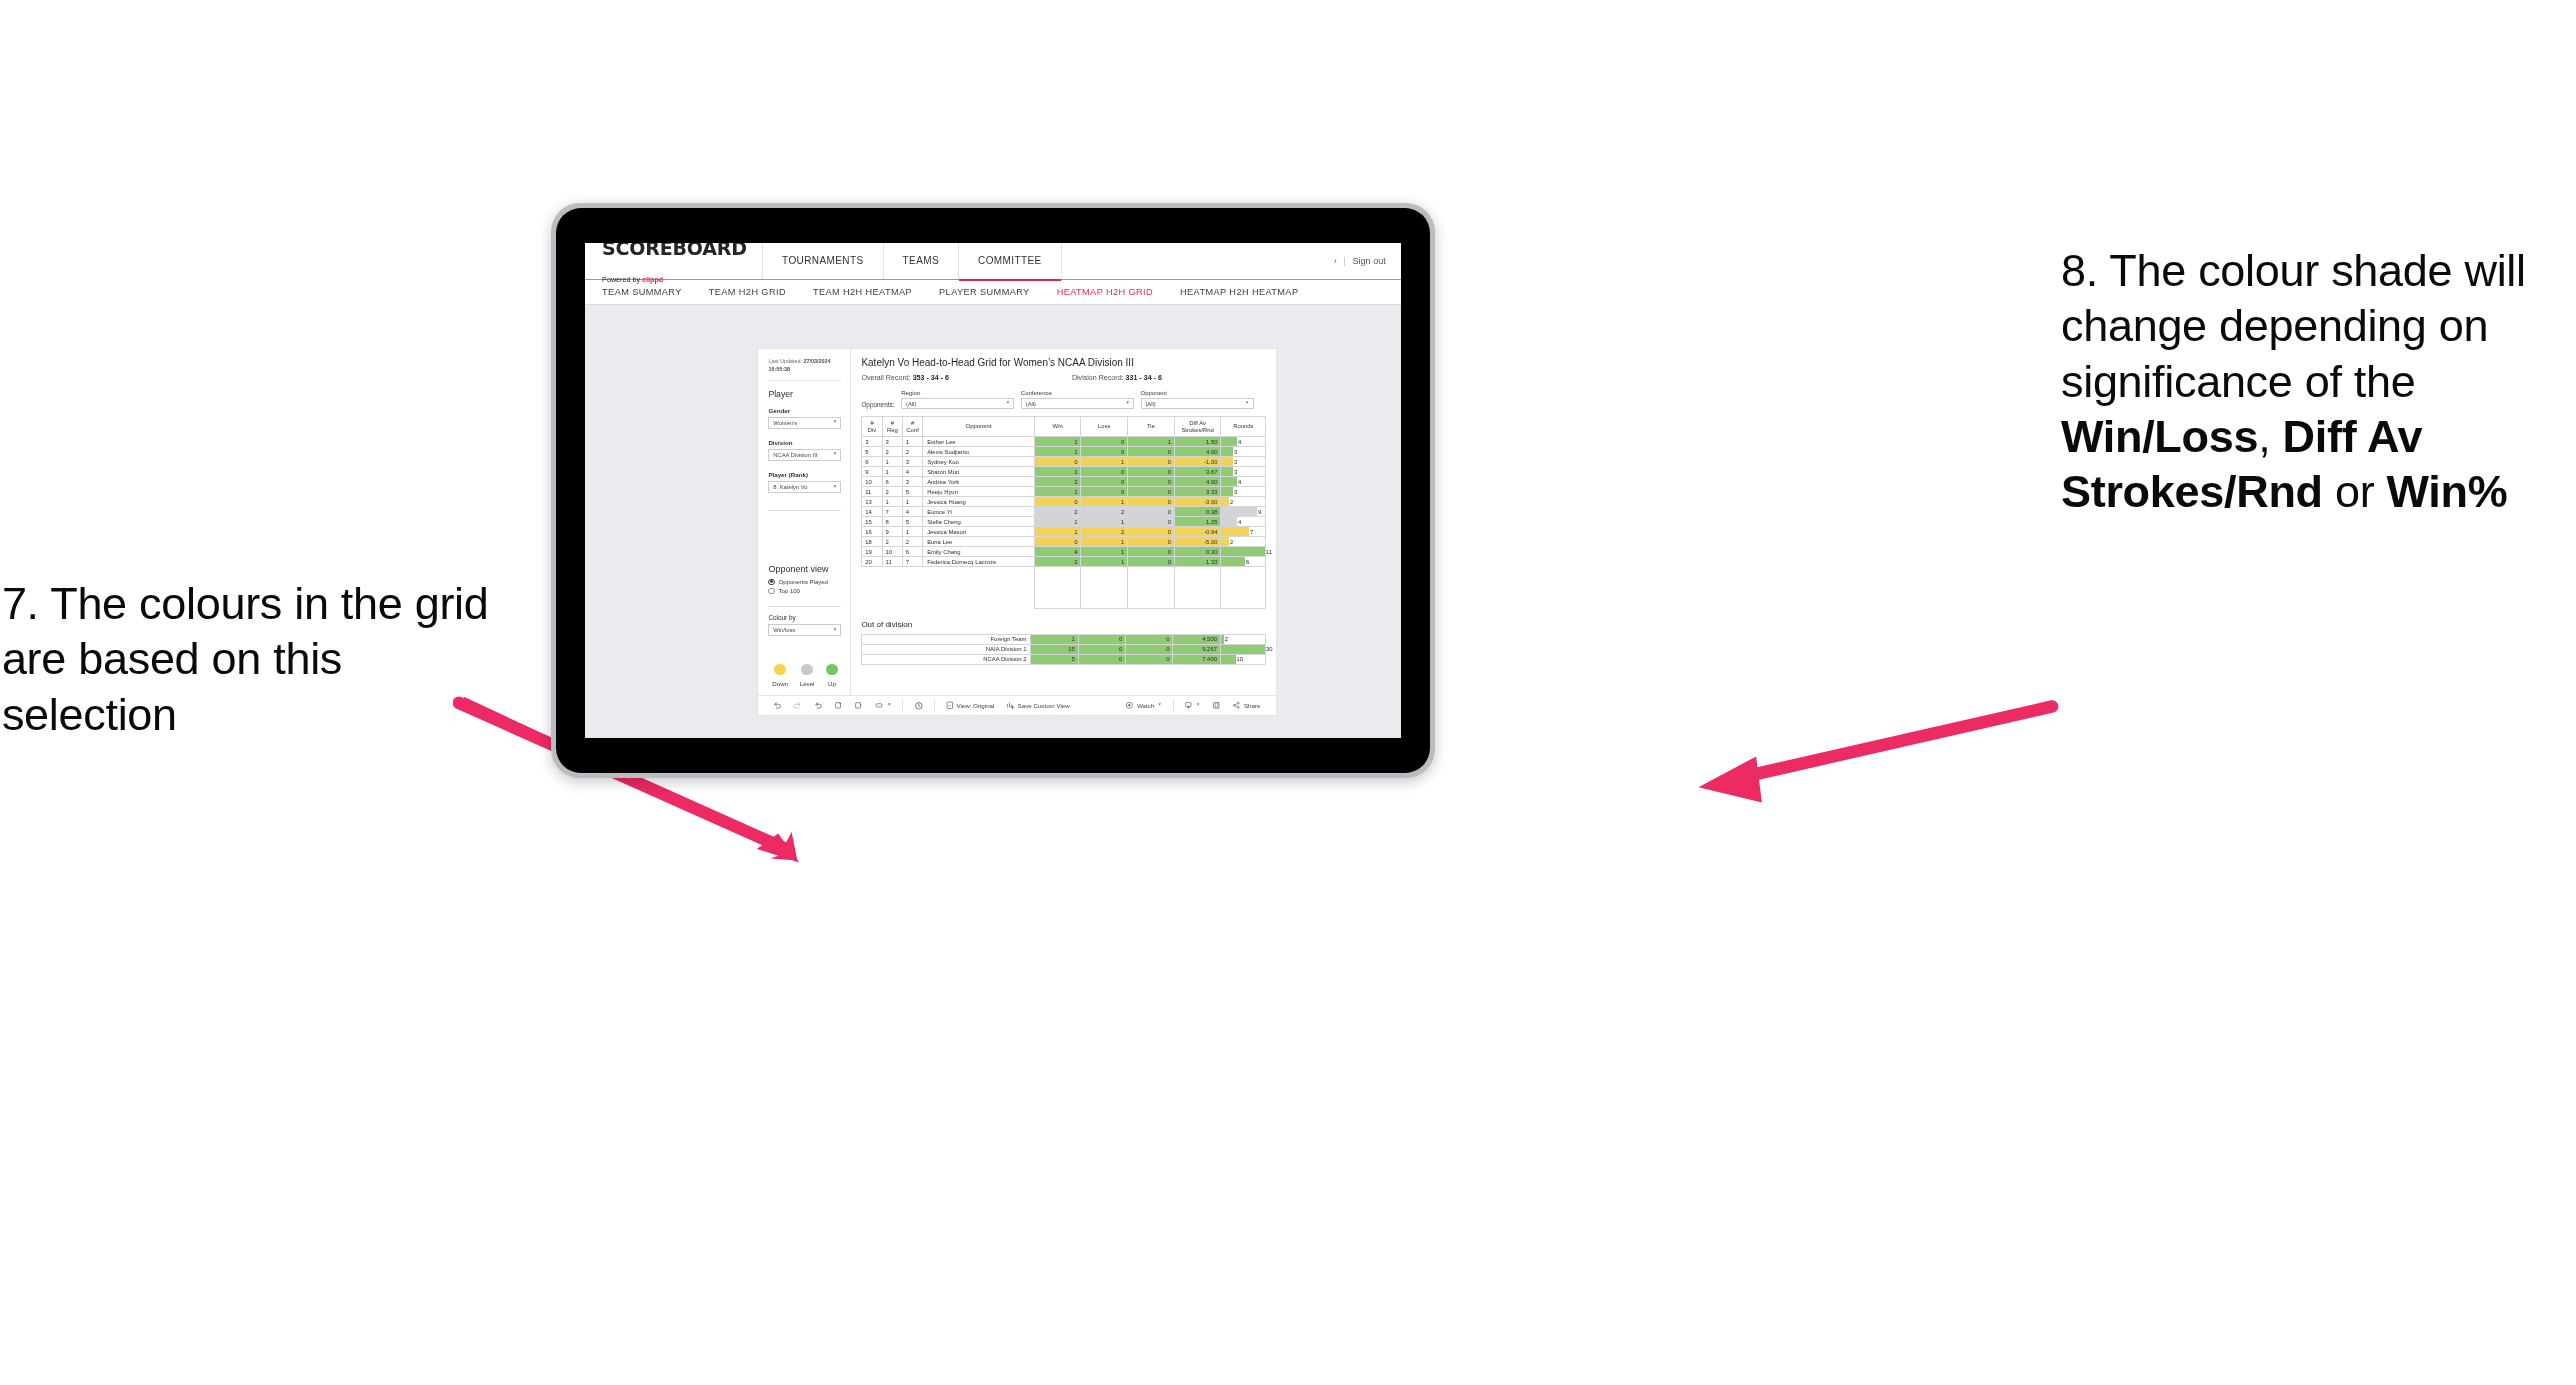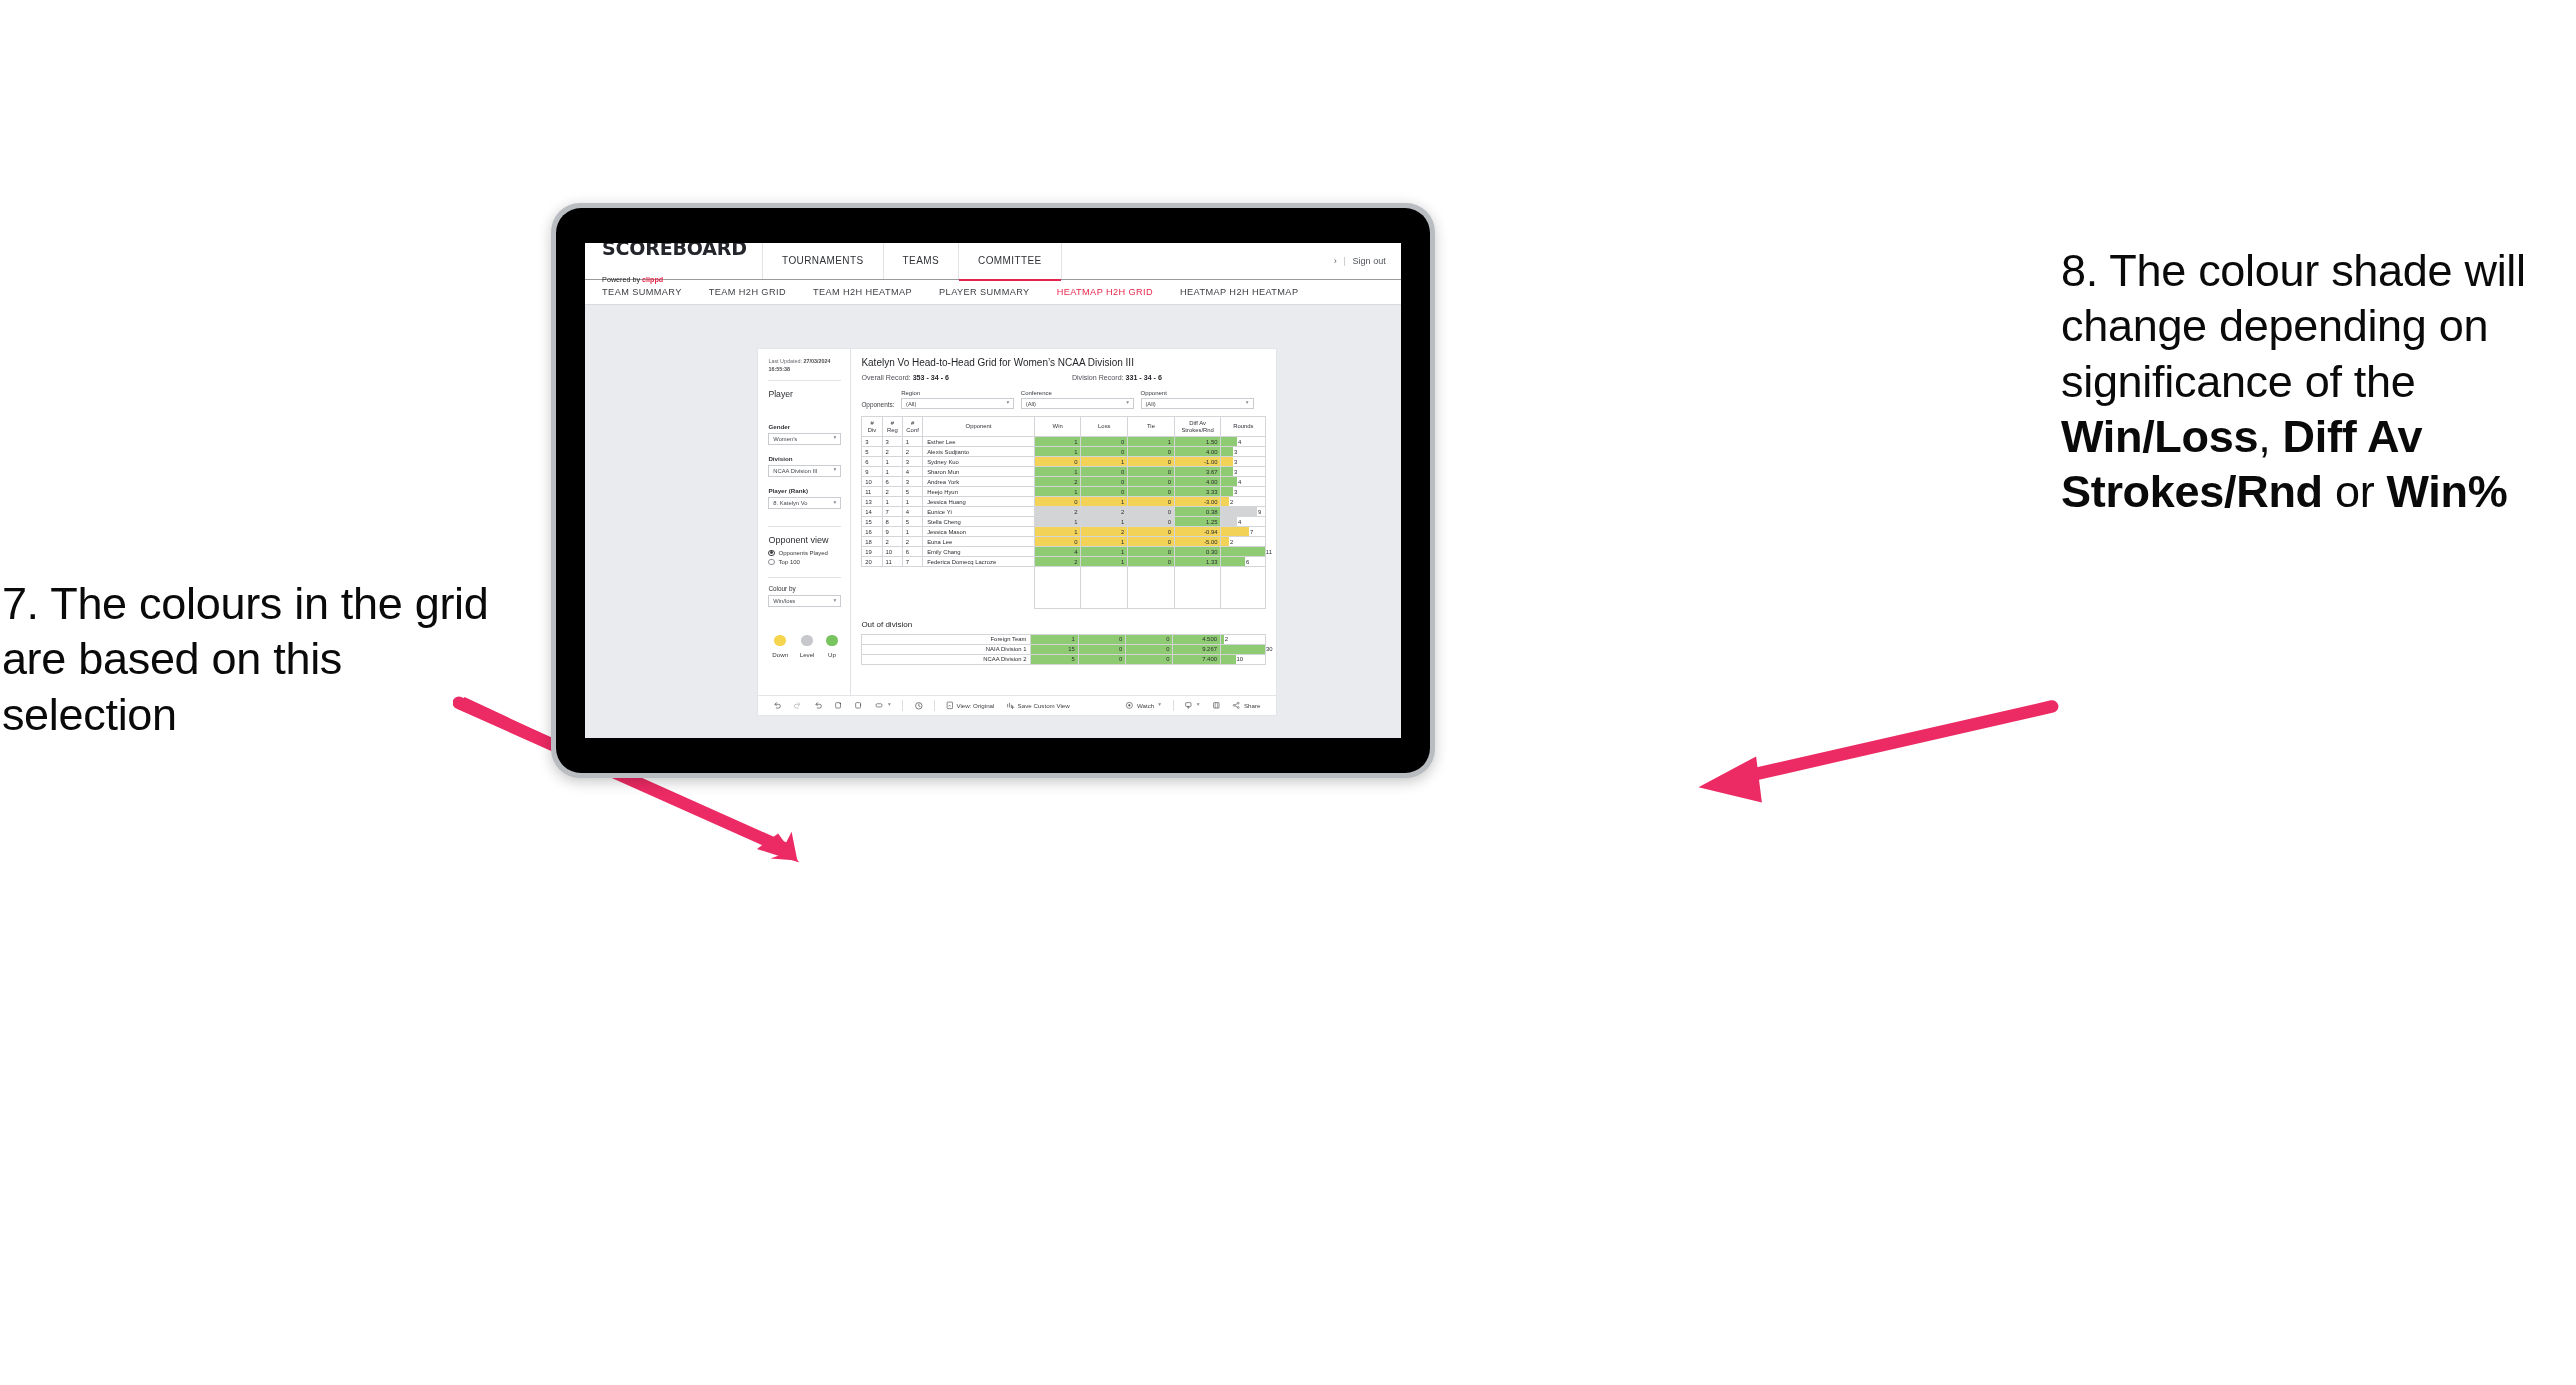--- a/index.html
+++ b/index.html
@@ -114,21 +114,21 @@
   .sidebar {
     width: 93px; flex: none; padding: 9.6px 8.7px 0 10.6px;
     border-right: 1px solid #e0e2e5;
     display: flex; flex-direction: column;
   }
   .last-updated {
     font-size: 5.4px; color: #4c4e52; line-height: 1.42; font-weight: 600;
   }
   .last-updated .lbl { font-weight: 400; color: #6a6c70; }
   .hr { height: 1px; background: #e0e2e5; margin: 6.7px 0 7.7px; }
-  .sb-title { font-size: 8.7px; color: #2c2e32; font-weight: 400; margin-bottom: 24px; }
+  .sb-title { font-size: 8.7px; color: #2c2e32; font-weight: 400; margin-bottom: 8px; }
   .sb-title.lg { font-size: 9px; font-weight: 400; }
   .field { margin-bottom: 10.6px; }
   .field-label { font-size: 6.2px; font-weight: 700; color: #2f3135; margin-bottom: 2.9px; }
   .select {
     height: 11.6px; border: 1px solid #c9ccd1; background: #fff;
     display: flex; align-items: center; justify-content: space-between;
     padding: 0 2.9px 0 3.9px; font-size: 5.8px; color: #44464a; cursor: pointer;
   }
   .caret { font-size: 4.8px; color: #8b8d91; line-height: 1; }
   .radio-row { display: flex; align-items: center; gap: 3.9px; margin-bottom: 2.9px; cursor: pointer; }
@@ -274,21 +274,21 @@
 
                 <div class="field">
                   <div class="field-label">Player (Rank)</div>
                   <div class="select">
                     <span>8. Katelyn Vo</span>
                     <span class="caret">▼</span>
                   </div>
                 </div>
 
                 <div class="hr"></div>
-                <div class="sb-title lg" style="margin-bottom:4.8px;">Opponent view</div>
+                <div class="sb-title lg" style="margin-bottom:4.8px;margin-top:45px;">Opponent view</div>
                 <div class="radio-row">
                   <span class="radio on"></span>
                   <span class="radio-label">Opponents Played</span>
                 </div>
                 <div class="radio-row">
                   <span class="radio"></span>
                   <span class="radio-label">Top 100</span>
                 </div>
 
                 <div class="hr" style="margin-top:8.7px;"></div>

